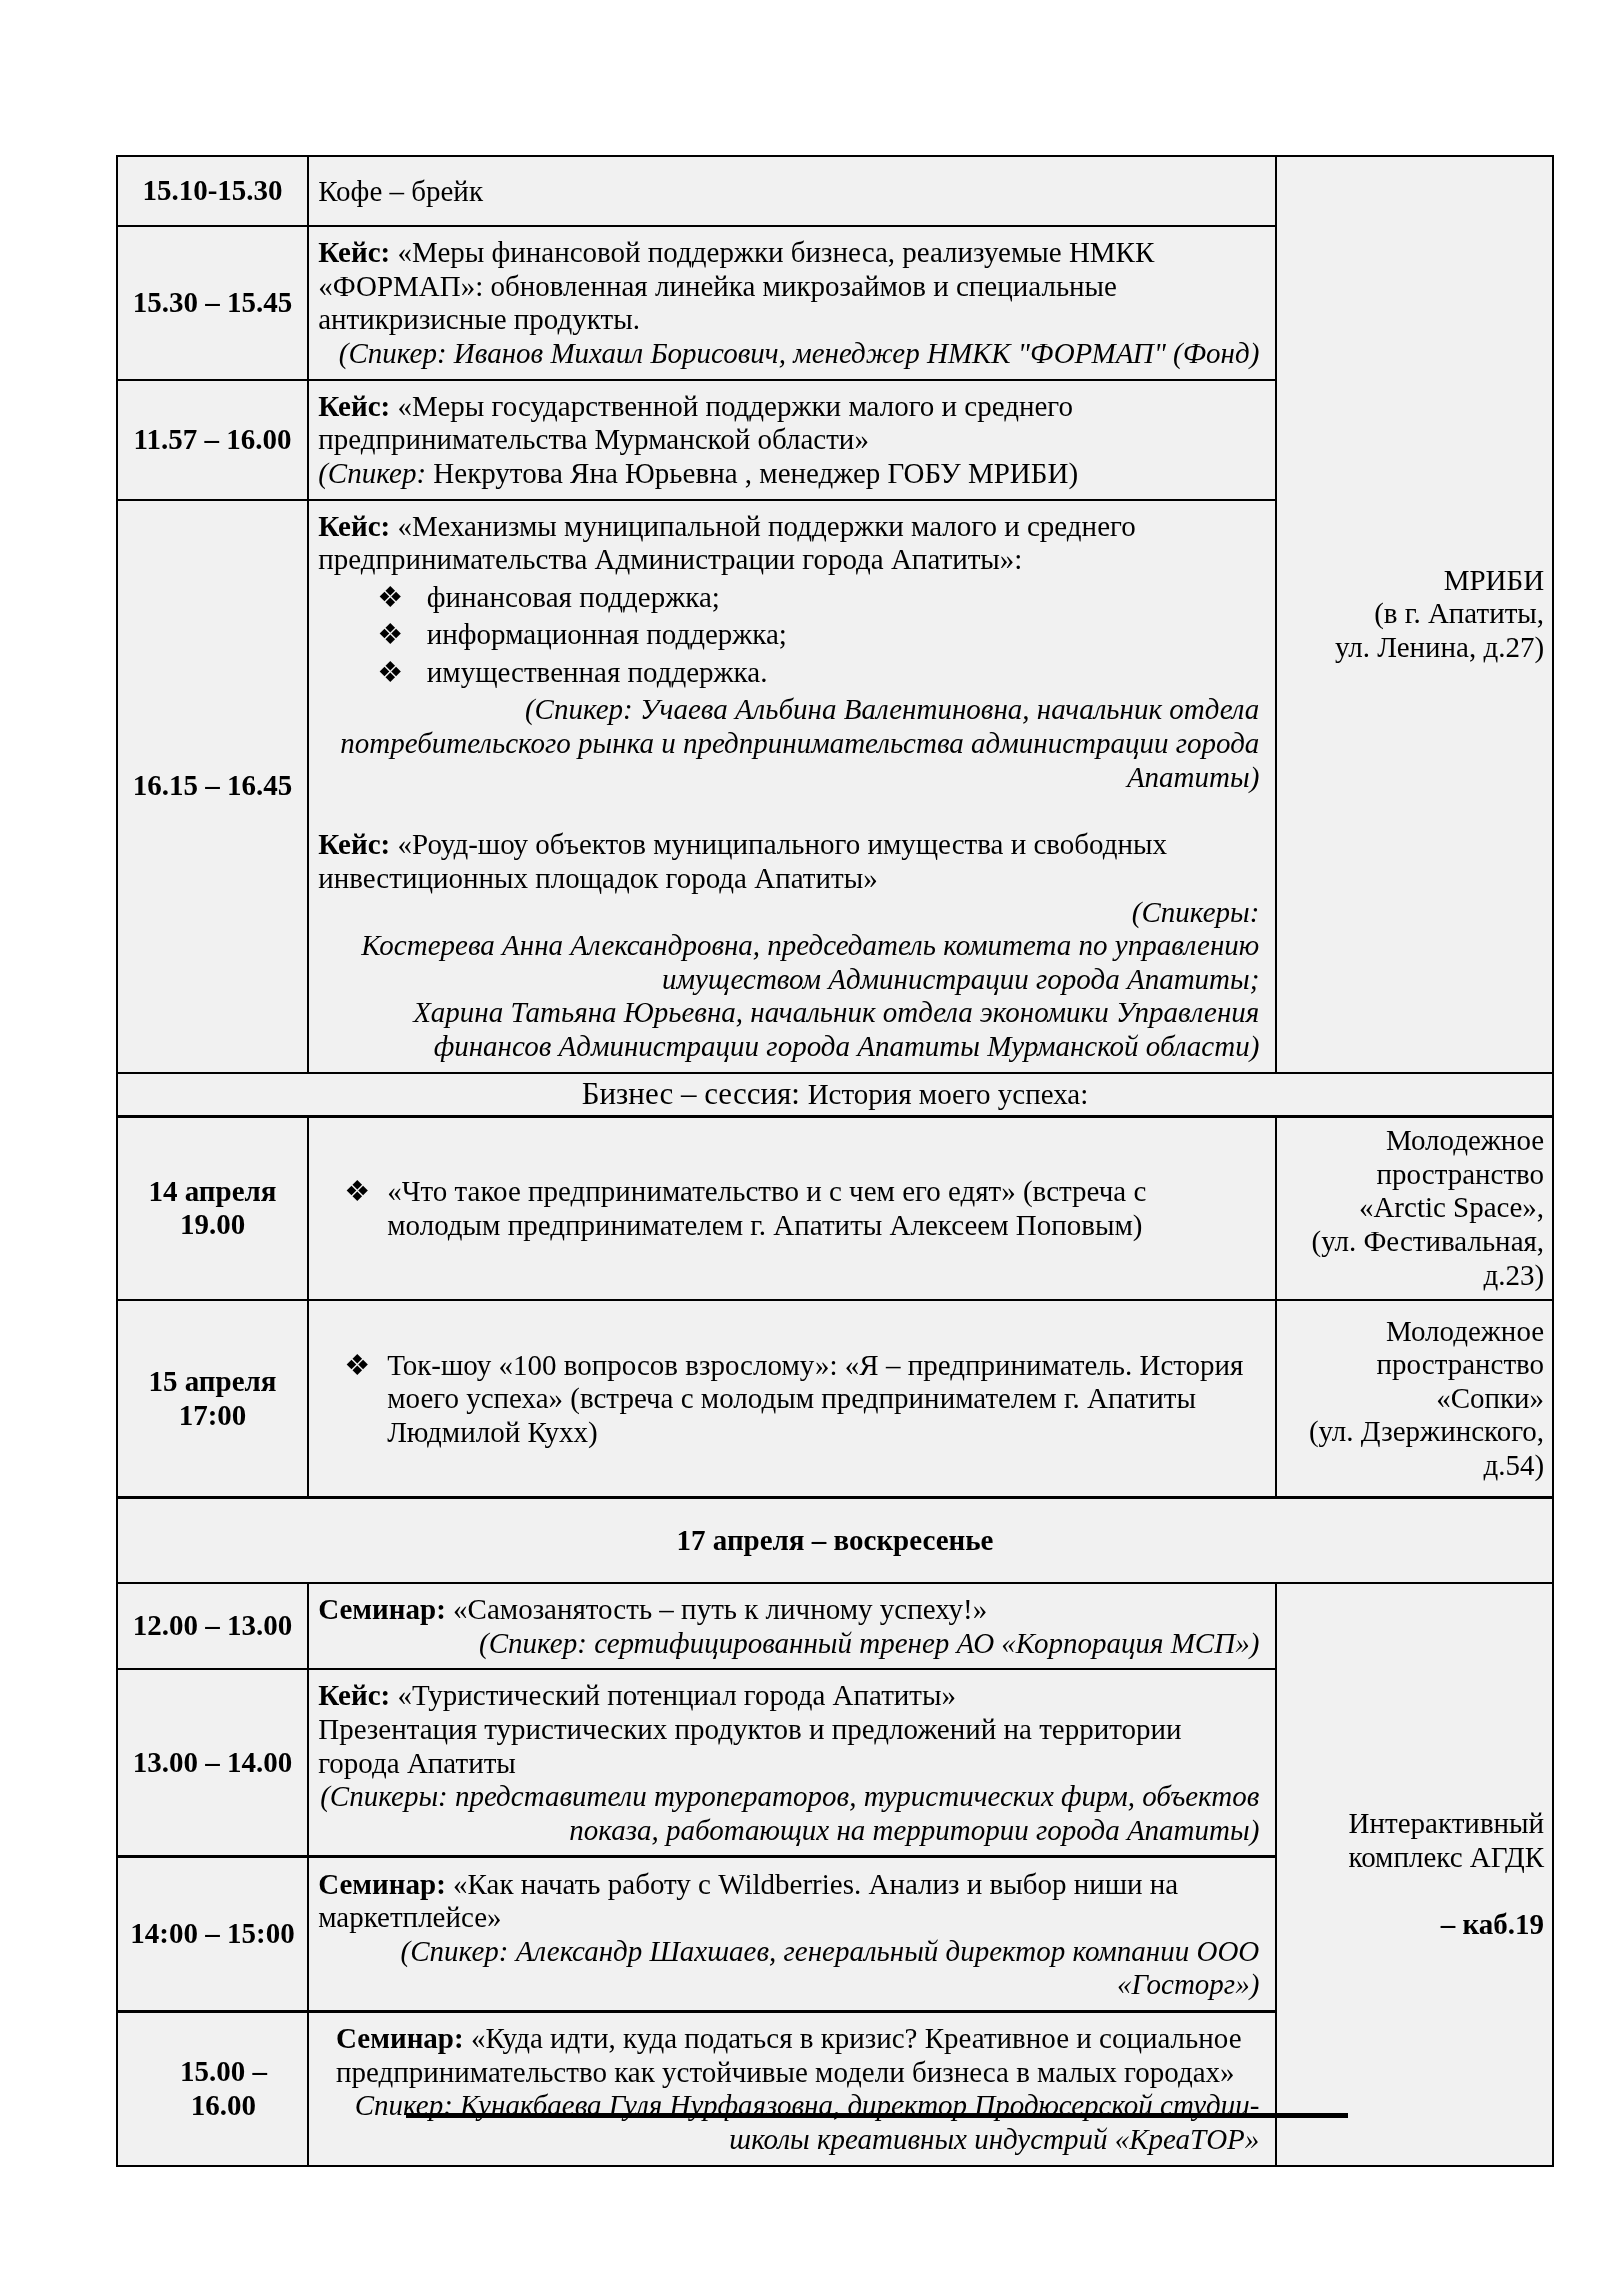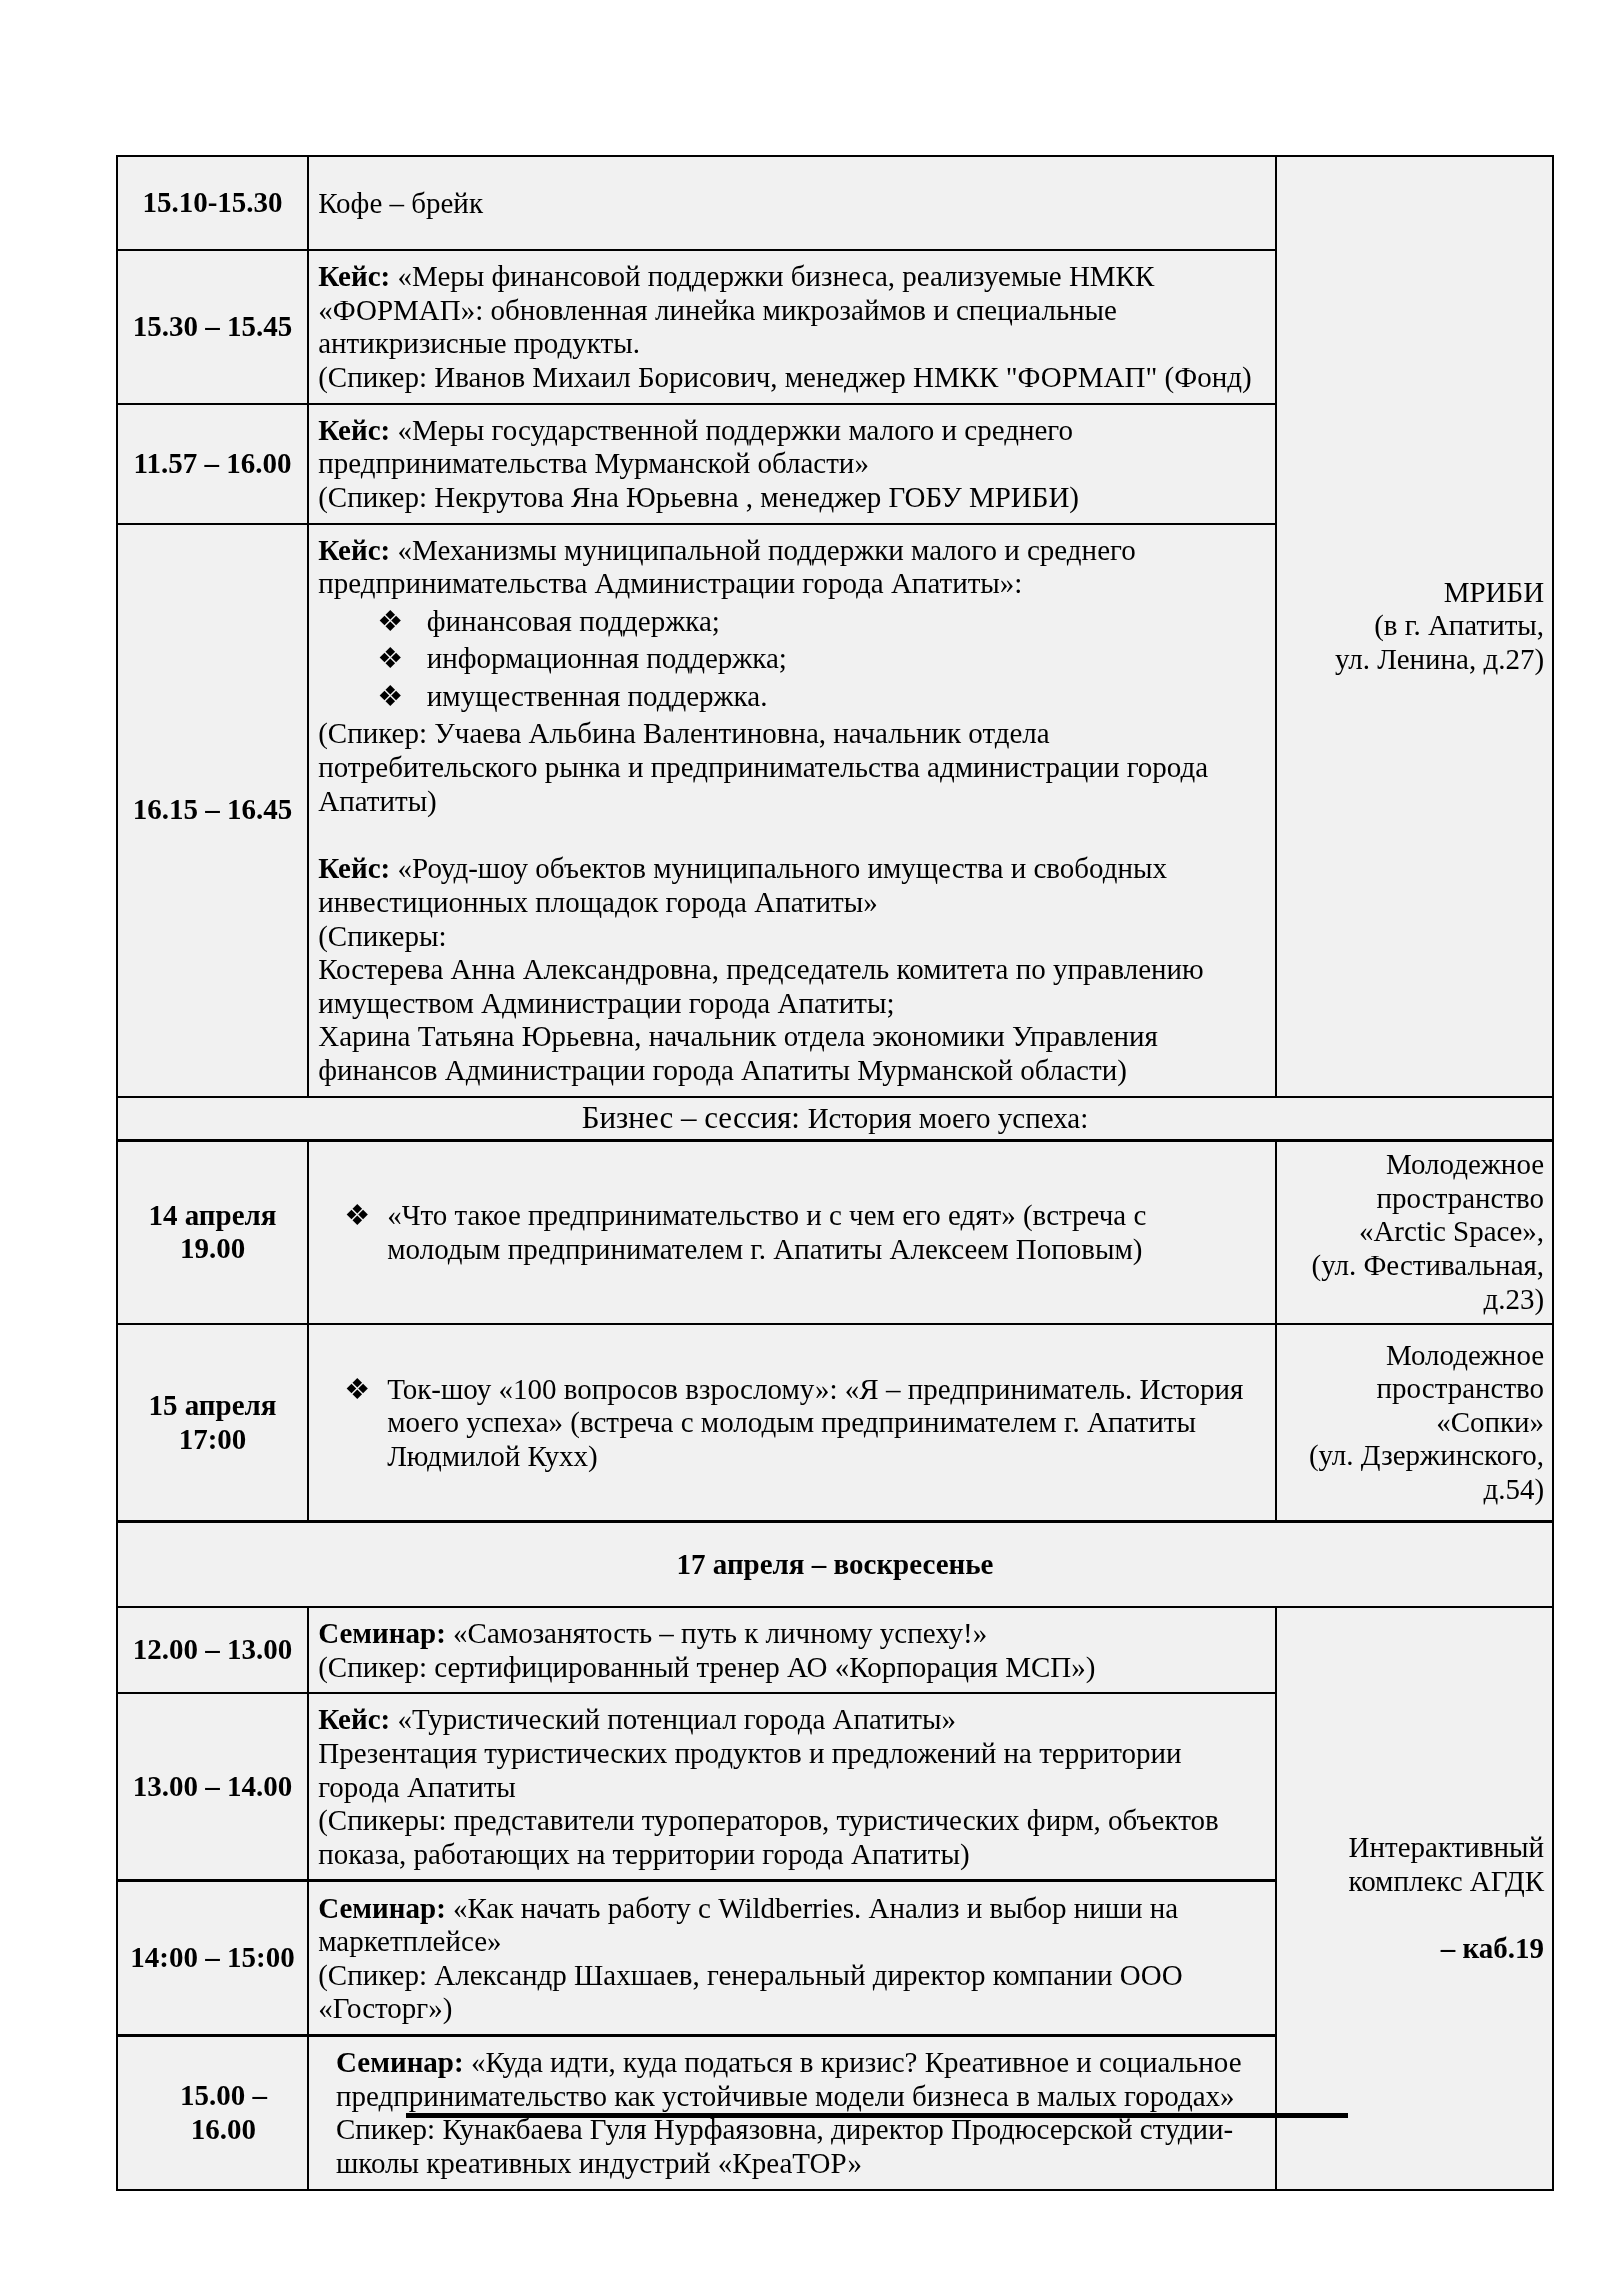--- a/index.html
+++ b/index.html
@@ -35,30 +35,30 @@
   }
   td.loc{
     text-align:right;vertical-align:middle;
     white-space:pre-line;padding:6.5px 7.9px;margin-top:46px;
   }
   td.mid{vertical-align:middle;}
   tr.hdr td{text-align:center;font-weight:400;padding:2.6px 6.5px;vertical-align:middle;}
   tr.hdr2 td{text-align:center;font-weight:700;padding:15.7px 6.5px;vertical-align:middle;}
   .hdr-big{font-size:31px;}
   .b{font-weight:700;}
-  .i{}
+  .i{font-style:italic;text-align:right;}
   .p{margin:0;}
   .case2{margin-top:34px;}
   .bullet4{display:flex;gap:23.6px;padding-left:59px;margin:3.9px 0;}
   .bullet67{display:flex;gap:17px;padding-left:26px;padding-right:6.5px;text-align:left;}
   .blt{flex:0 0 auto;}
   .btext{flex:1;}
   .agdk-n{display:block;white-space:pre-line;}
   .agdk-b{display:block;font-weight:700;}
-  tr.tr1{height:94px;} tr.tr2{height:134px;} tr.tr3{height:119px;}
+  tr.tr1{height:70px;} tr.tr2{height:134px;} tr.tr3{height:119px;}
   tr.tr4{height:498px;} tr.tr5{height:39px;}  tr.tr6{height:143px;}
   tr.tr7{height:198px;} tr.tr8{height:85px;padding-left:12px;} tr.tr9{height:85px;}
   tr.tr10{height:183px;} tr.tr11{height:150px;} tr.tr12{height:152px;}
   tr.tr2 td{border-top-width:2.6px;}
   tr.tr6 td{border-top-width:3.9px;}
   tr.tr8 td{border-top-width:3.9px;}
   tr.tr10 td{border-top-width:2.6px;}
   tr.tr11 td{border-top-width:3.9px;}
   tr.tr12 td{border-top-width:3.9px;padding-left:27px;}
   .footer-rule{

